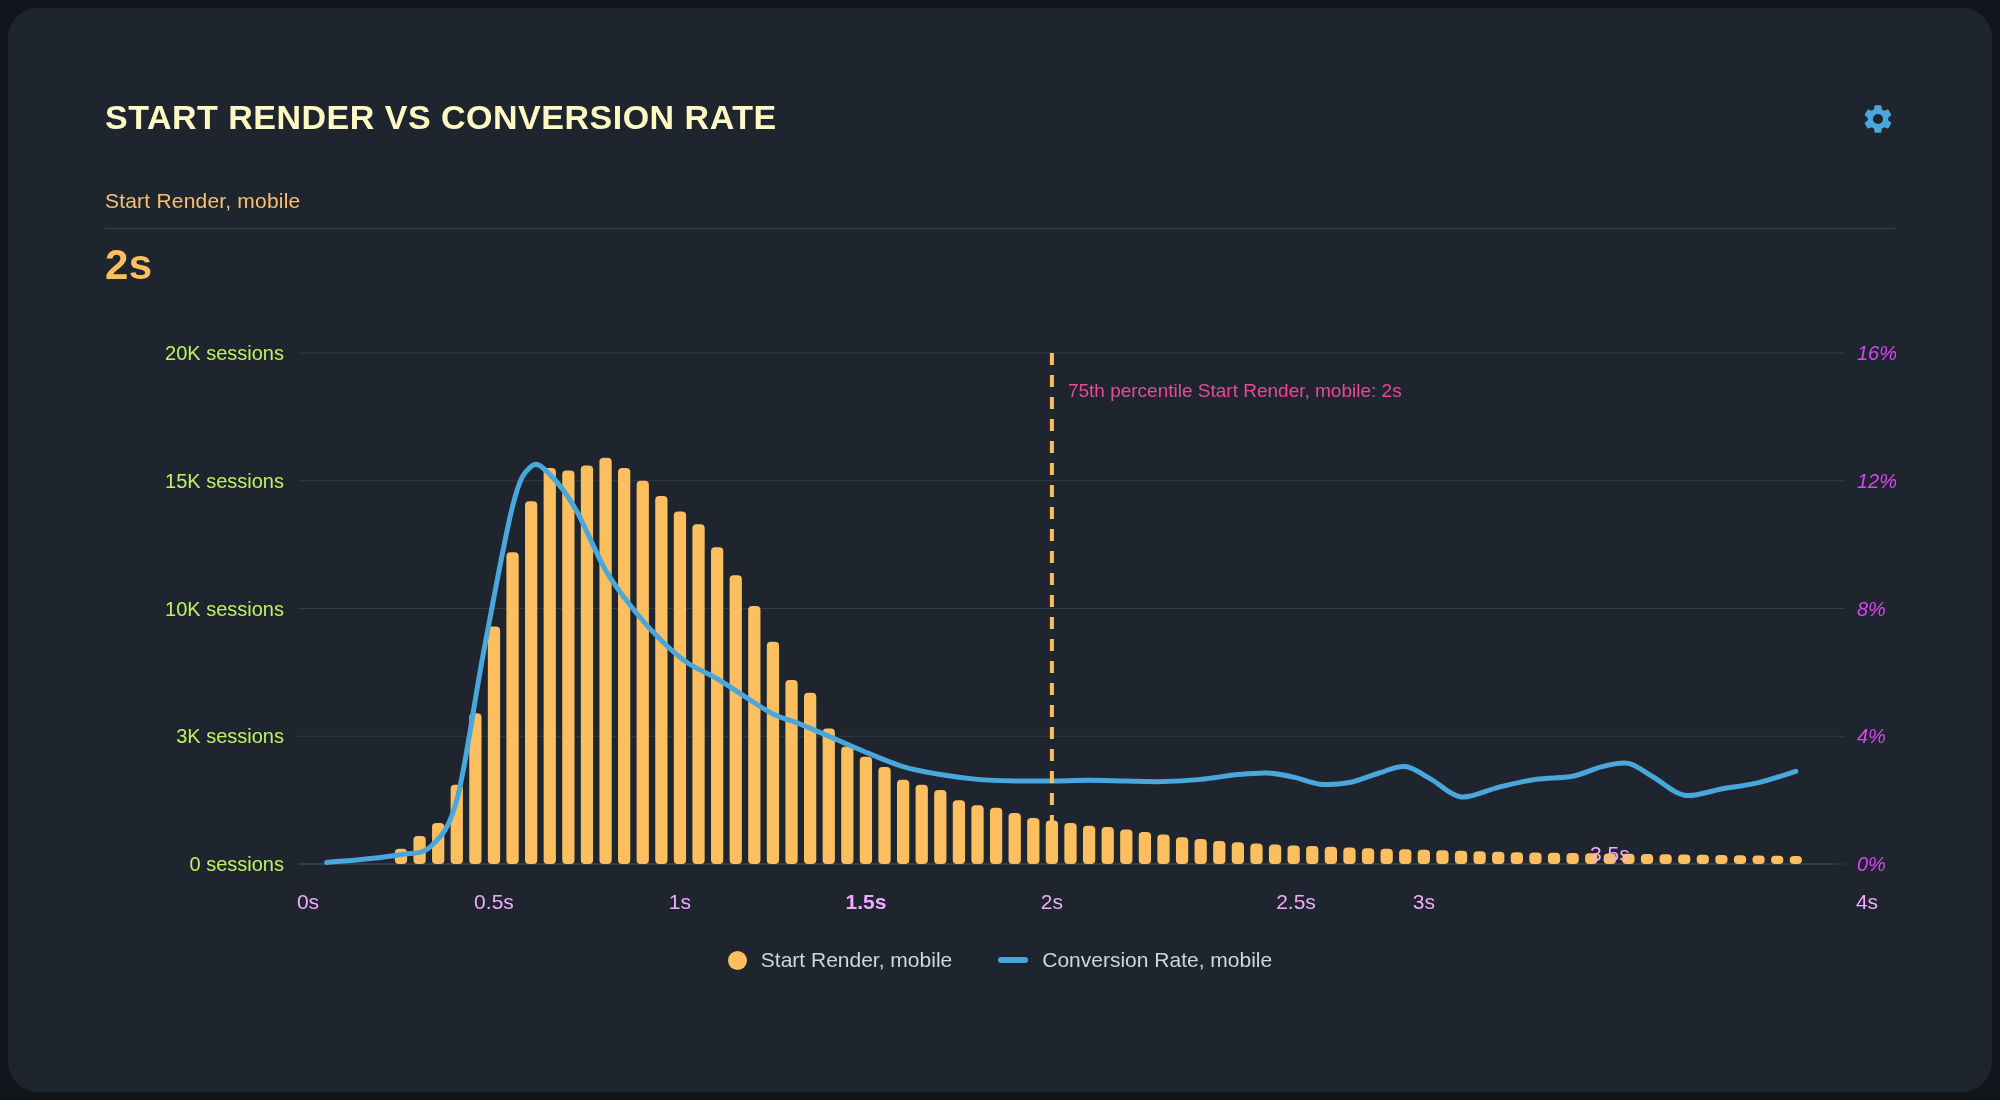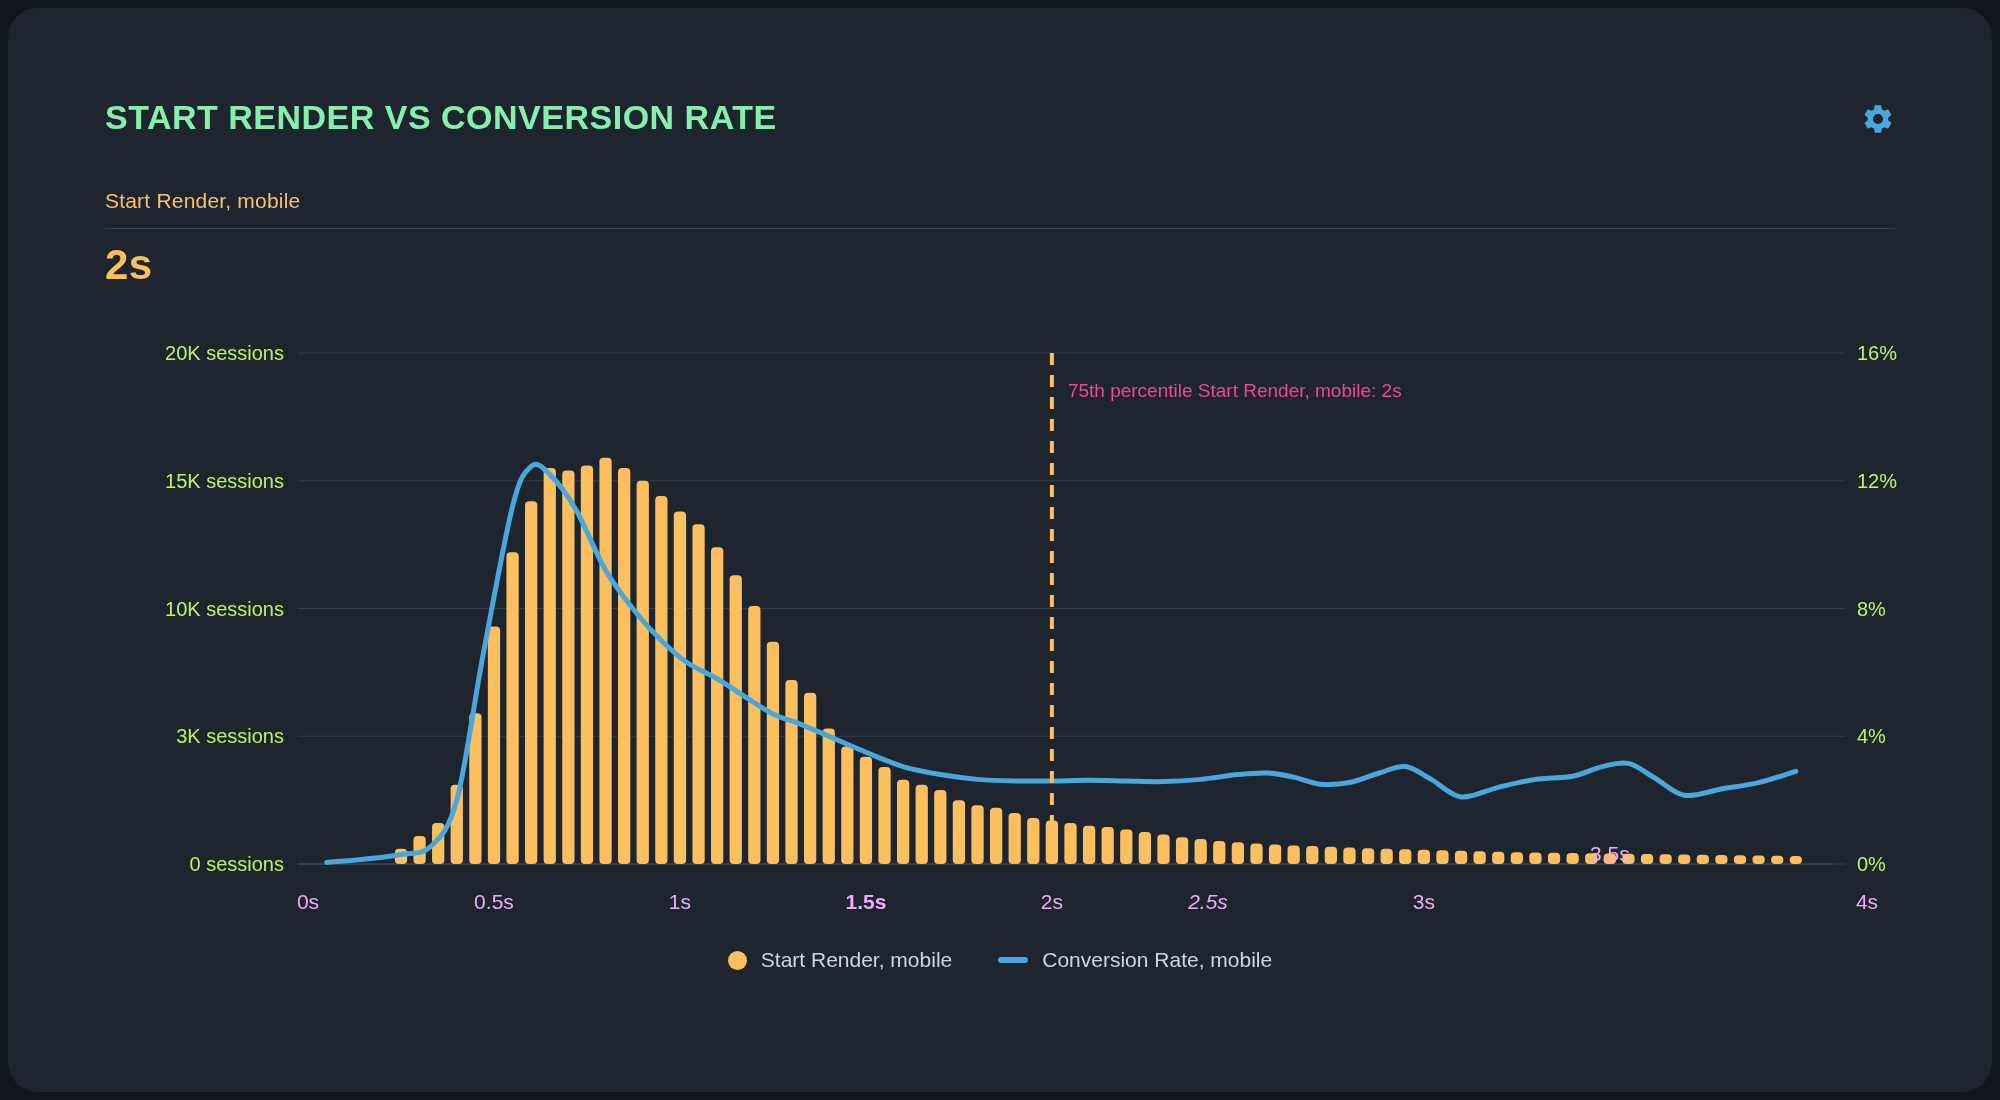--- a/index.html
+++ b/index.html
@@ -29,21 +29,21 @@
   .header {
     position: absolute;
     left: 97px;
     top: 92px;
     right: 97px;
   }
   .chart-title {
     font-size: 34px;
     font-weight: bold;
     letter-spacing: 0.5px;
-    color: #86efac;
+    color: #fef9c3;
     text-transform: uppercase;
     margin: 0;
     line-height: 1;
   }
   .gear-btn {
     position: absolute;
     right: 0;
     top: 2px;
     width: 34px;
     height: 34px;
@@ -91,23 +91,24 @@
     position: absolute;
     font-size: 20px;
     white-space: nowrap;
   }
   .y-left-label {
     color: #bef264;
     text-align: right;
     transform: translateY(-50%);
   }
   .y-right-label {
-    color: #bef264;
+    color: #d946ef;
     text-align: center;
     transform: translateY(-50%);
+    font-style: italic;
   }
   .x-label {
     color: #f0abfc;
     transform: translateX(-50%);
     font-size: 21px;
   }
   .annotation-text {
     position: absolute;
     font-size: 19px;
     color: #ec4899;
@@ -272,21 +273,21 @@
           <div class="axis-label y-right-label" style="left: 1849px; top: 856px;">0%</div>
           <div class="axis-label y-right-label" style="left: 1849px; top: 728.25px;">4%</div>
           <div class="axis-label y-right-label" style="left: 1849px; top: 600.5px;">8%</div>
           <div class="axis-label y-right-label" style="left: 1849px; top: 472.75px;">12%</div>
           <div class="axis-label y-right-label" style="left: 1849px; top: 345px;">16%</div>
           <div class="axis-label x-label" style="left: 300px; top: 882px;">0s</div>
           <div class="axis-label x-label" style="left: 485.976px; top: 882px;">0.5s</div>
           <div class="axis-label x-label" style="left: 671.951px; top: 882px;">1s</div>
           <div class="axis-label x-label" style="left: 857.927px; top: 882px; font-weight: bold;">1.5s</div>
           <div class="axis-label x-label" style="left: 1043.9px; top: 882px;">2s</div>
-          <div class="axis-label x-label" style="left: 1200px; top: 882px; font-style: italic;">2.5s</div>
+          <div class="axis-label x-label" style="left: 1288px; top: 882px;">2.5s</div>
           <div class="axis-label x-label" style="left: 1415.85px; top: 882px;">3s</div>
           <div class="axis-label x-label" style="left: 1601.83px; top: 834px;">3.5s</div>
           <div class="axis-label x-label" style="left: 1859px; top: 882px;">4s</div>
         </div>
     </div>
 
     <div class="legend">
       <div class="legend-item">
         <span class="legend-swatch-dot"></span>
         <span class="legend-text">Start Render, mobile</span>

